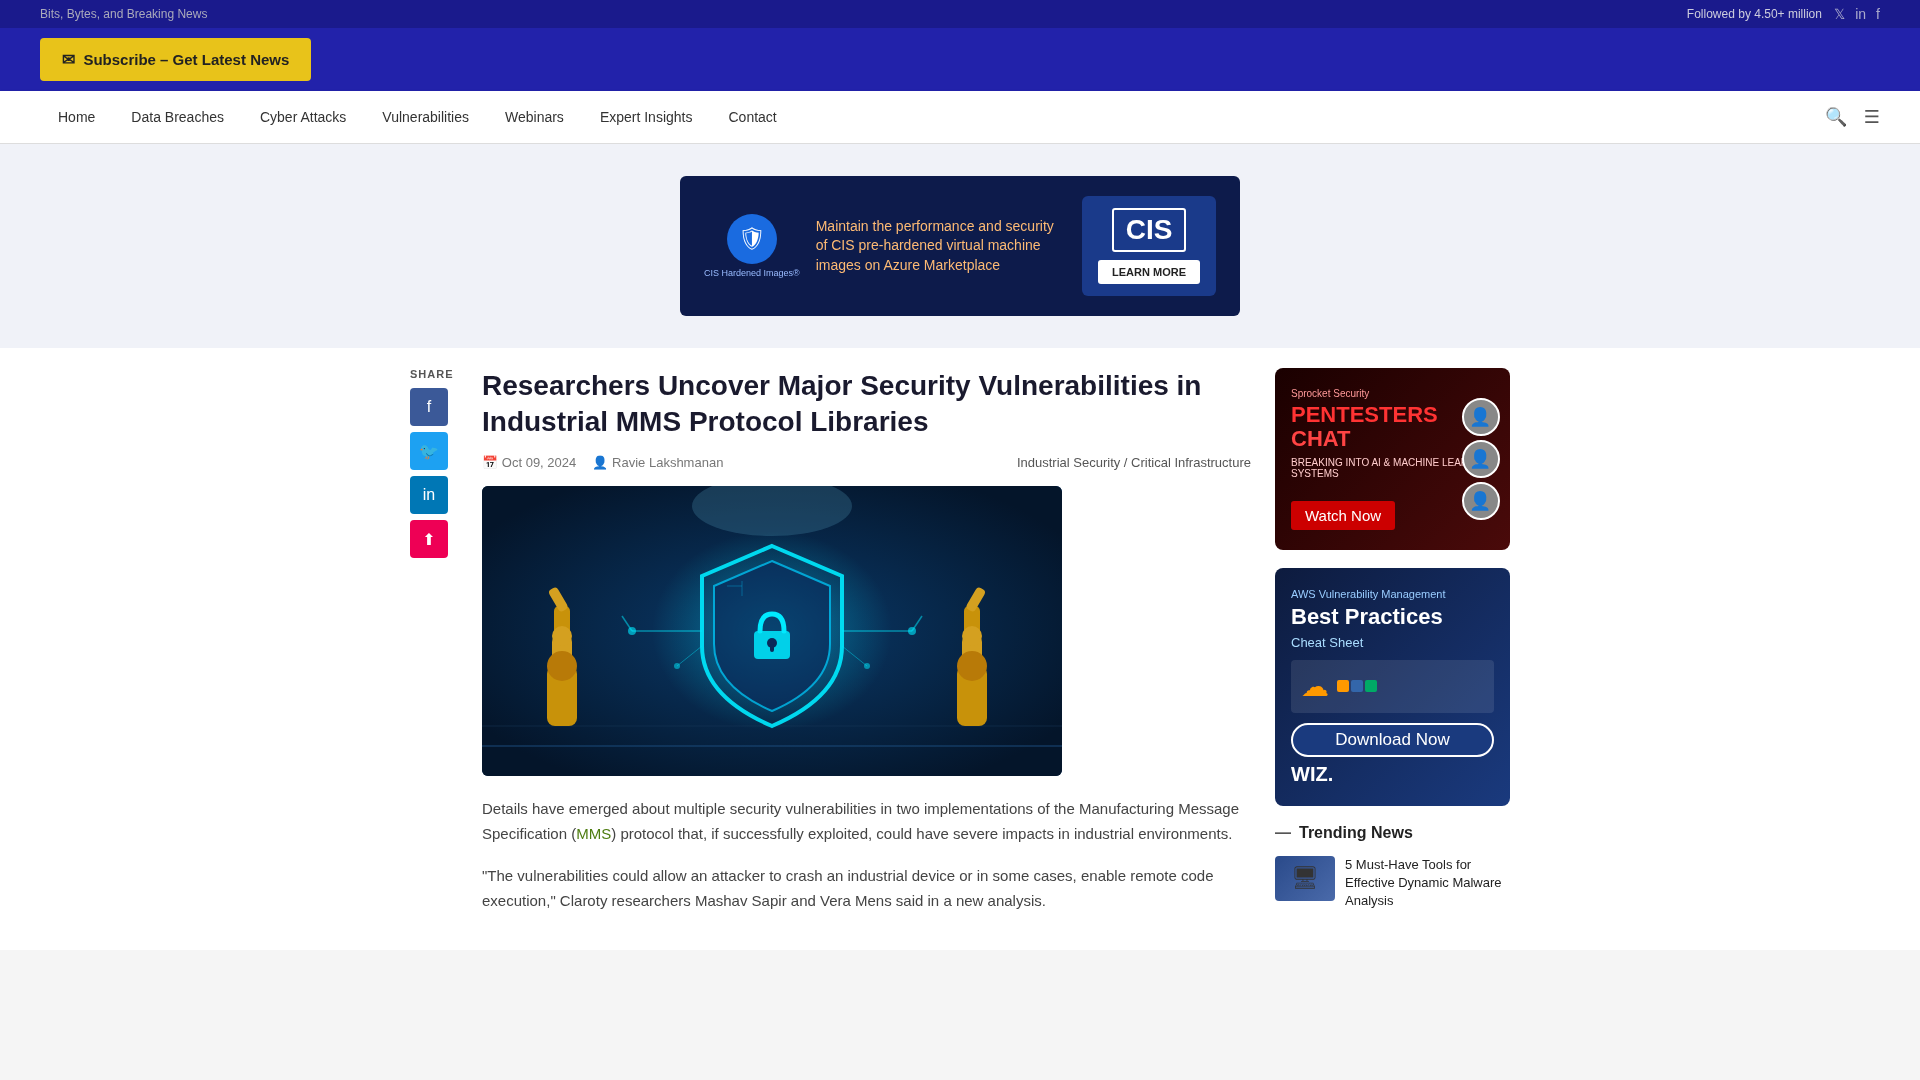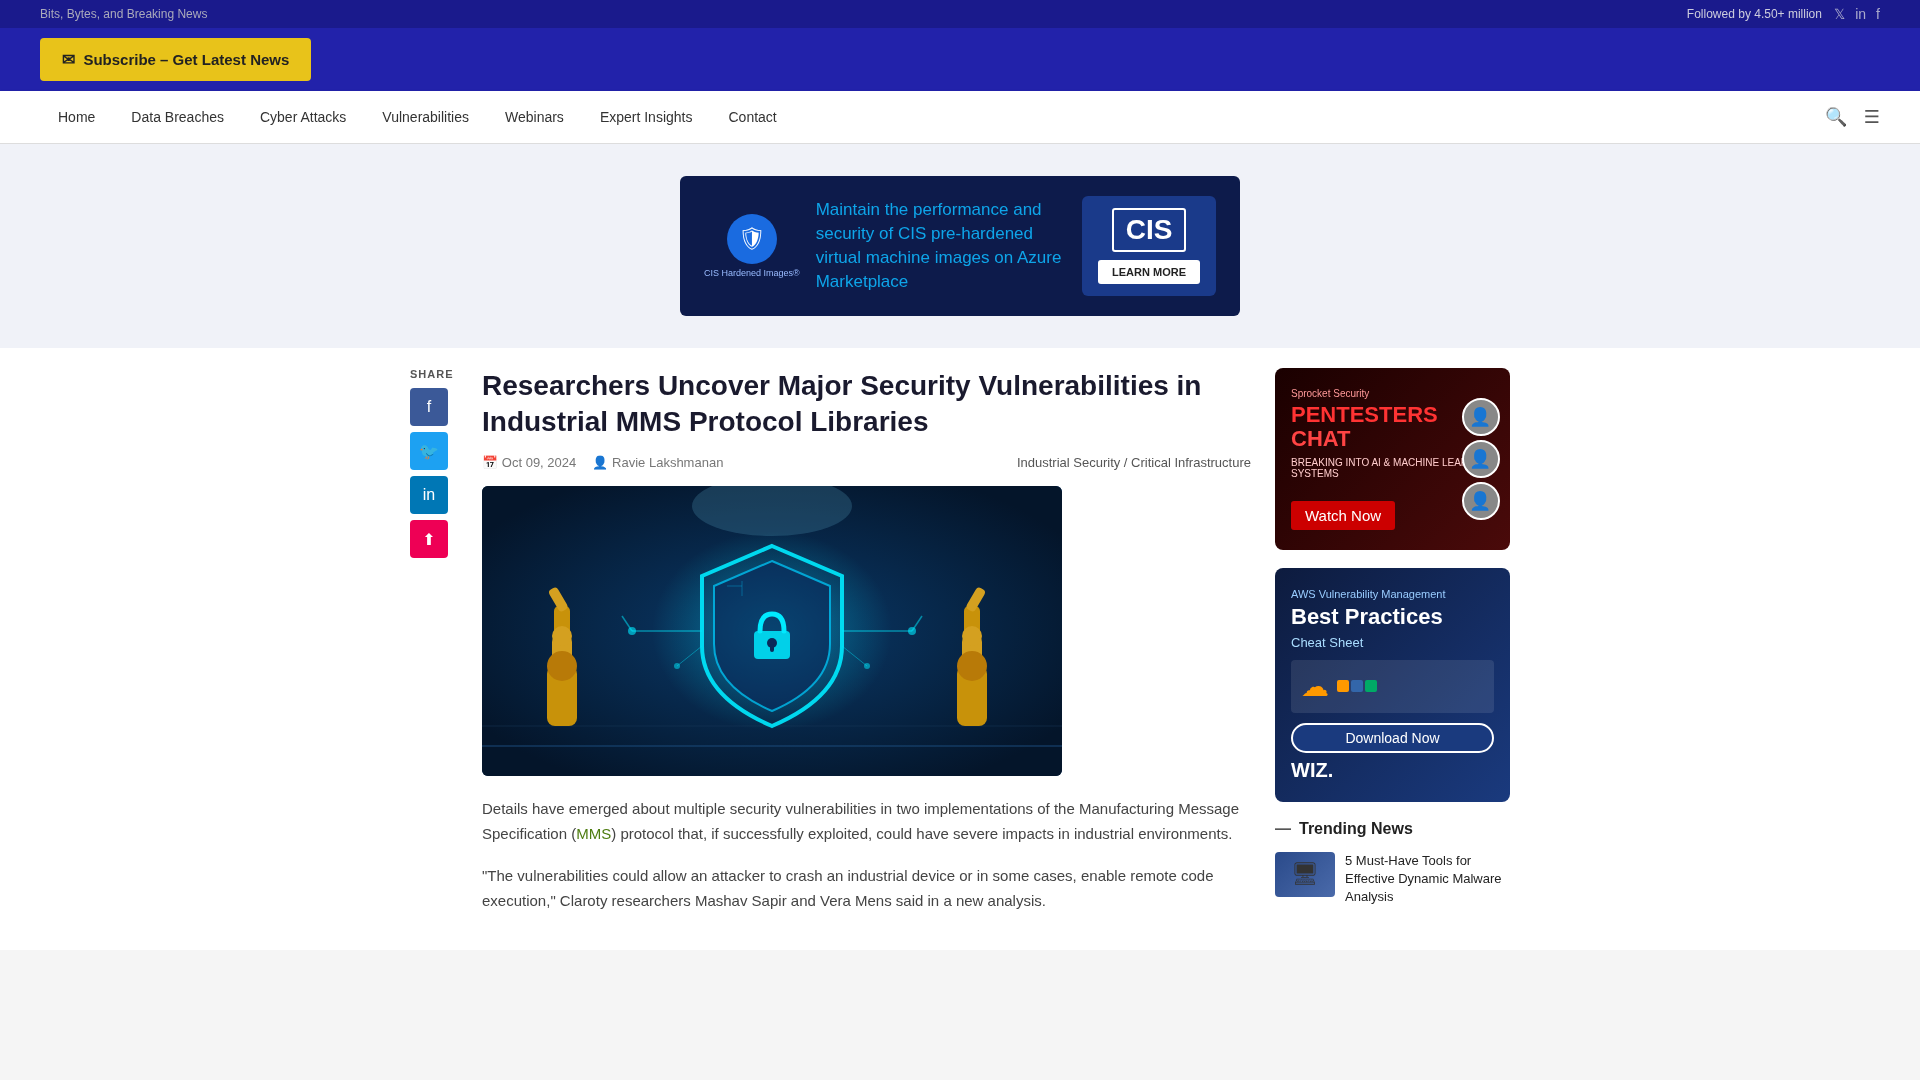--- a/index.html
+++ b/index.html
@@ -86,21 +86,21 @@
     .ad-logo-area { display: flex; flex-direction: column; align-items: center; gap: 4px; }
     .ad-logo-shield {
       width: 50px; height: 50px;
       background: #1a6be0;
       border-radius: 50%;
       display: flex; align-items: center; justify-content: center;
       color: #fff; font-size: 22px;
     }
     .ad-logo-text { font-size: 9px; color: #9bf; text-align: center; line-height: 1.2; }
     .ad-content { flex: 1; }
-    .ad-content p { font-size: 17px; line-height: 1.4; color: #0ea5e9; }
+    .ad-content p { font-size: 14px; line-height: 1.4; color: #fdba74; }
     .ad-cis-box {
       background: #1a3a8a;
       border-radius: 6px;
       padding: 12px 16px;
       display: flex; flex-direction: column; align-items: center;
       gap: 8px;
     }
     .cis-logo {
       font-size: 28px; font-weight: bold; color: #fff;
       border: 2px solid #fff; padding: 4px 12px; border-radius: 3px;
@@ -205,21 +205,21 @@
     .ad-wiz .subtitle { font-size: 13px; color: #adf; margin-bottom: 10px; }
     .ad-wiz .cheatsheet-box {
       background: rgba(255,255,255,0.1); border-radius: 4px;
       padding: 10px; display: flex; align-items: center;
       gap: 8px; margin-bottom: 10px;
     }
     .aws-icon { font-size: 28px; color: #ff9900; }
     .download-btn {
       background: #1a3a7e; color: #fff; border: 2px solid #fff;
       padding: 5px 12px; border-radius: 20px; cursor: pointer;
-      font-size: 14px; width: 100%;
+      font-size: 17px; width: 100%;
     }
     .wiz-brand { font-size: 20px; font-weight: bold; color: #fff; margin-top: 6px; }
 
     .trending-section { margin-top: 4px; }
     .trending-title {
       font-size: 16px; font-weight: bold; color: #222;
       margin-bottom: 14px;
       display: flex; align-items: center; gap: 8px;
     }
     .trending-title::before {

